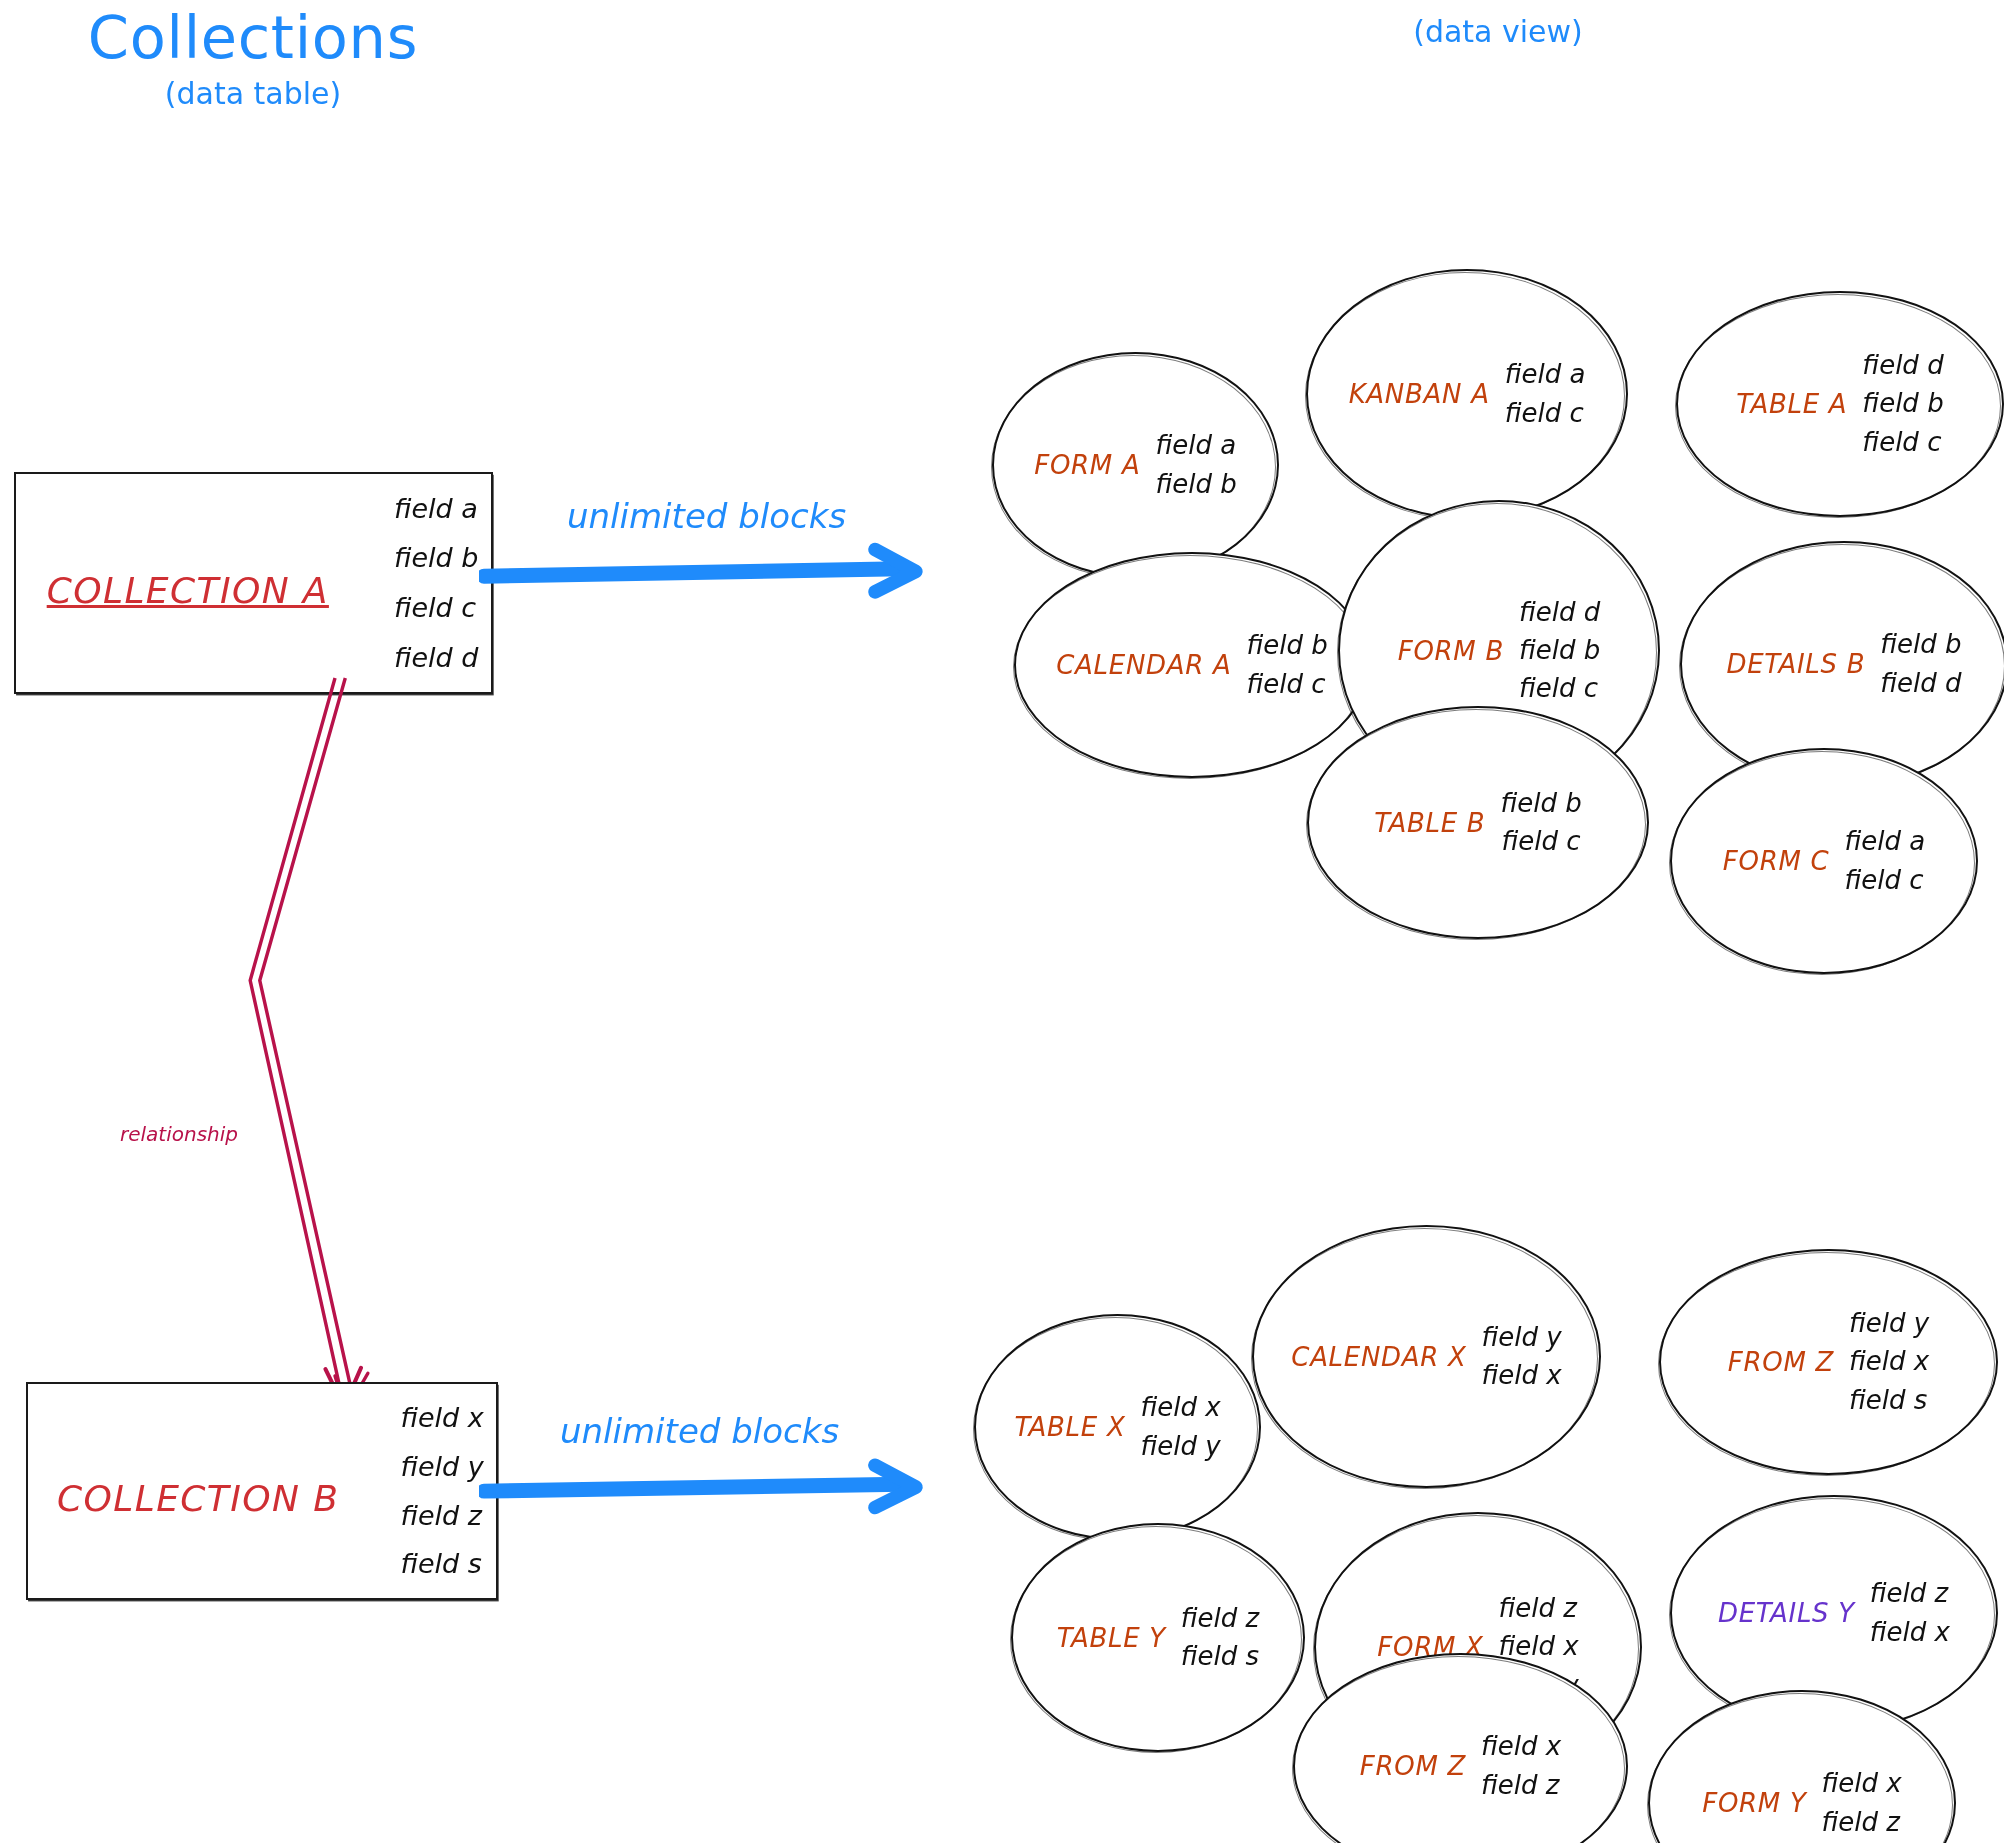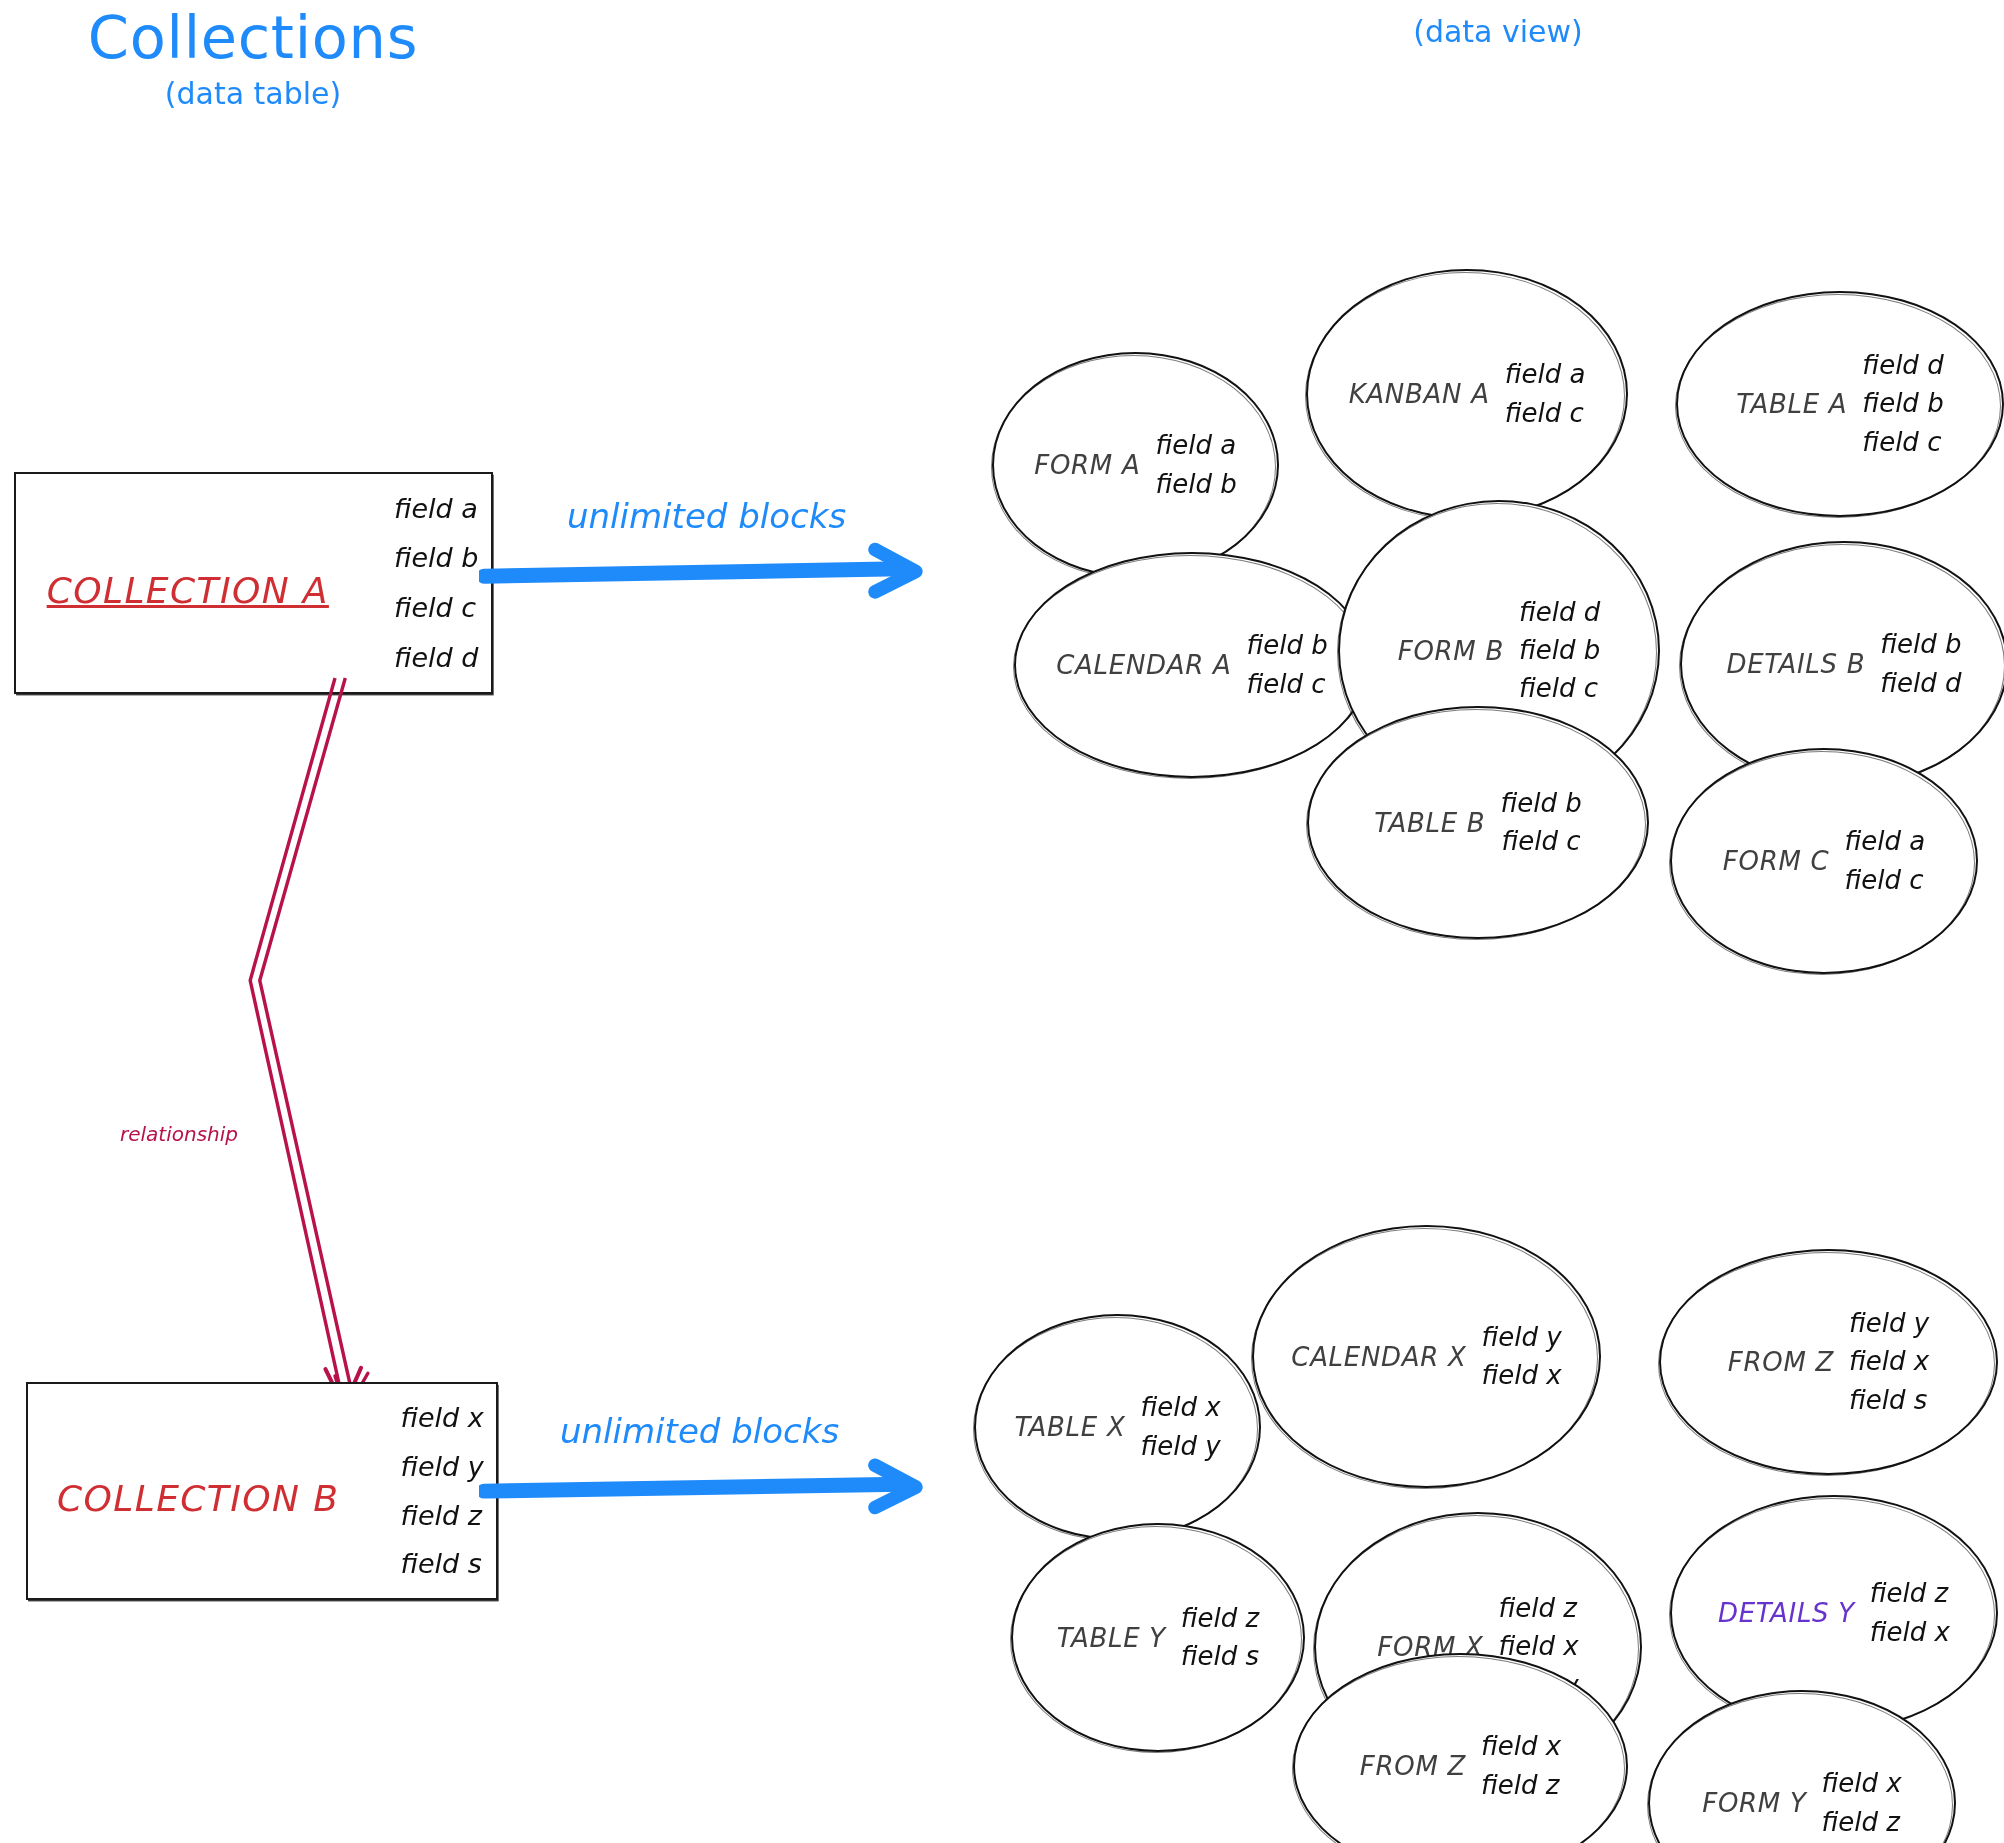--- a/index.html
+++ b/index.html
@@ -115,21 +115,21 @@
   }
   .block-inner {
     position: absolute;
     inset: 0;
     display: flex;
     align-items: center;
     justify-content: center;
     gap: 15px;
   }
   .block-name {
-    color: #404040;
+    color: #c2410c;
     font-size: 26px;
     font-style: italic;
     letter-spacing: 0.7px;
     white-space: nowrap;
     flex: 0 0 auto;
   }
   .block-name.purple { color: #6633cc; }
   .block-fields {
     display: flex;
     flex-direction: column;

